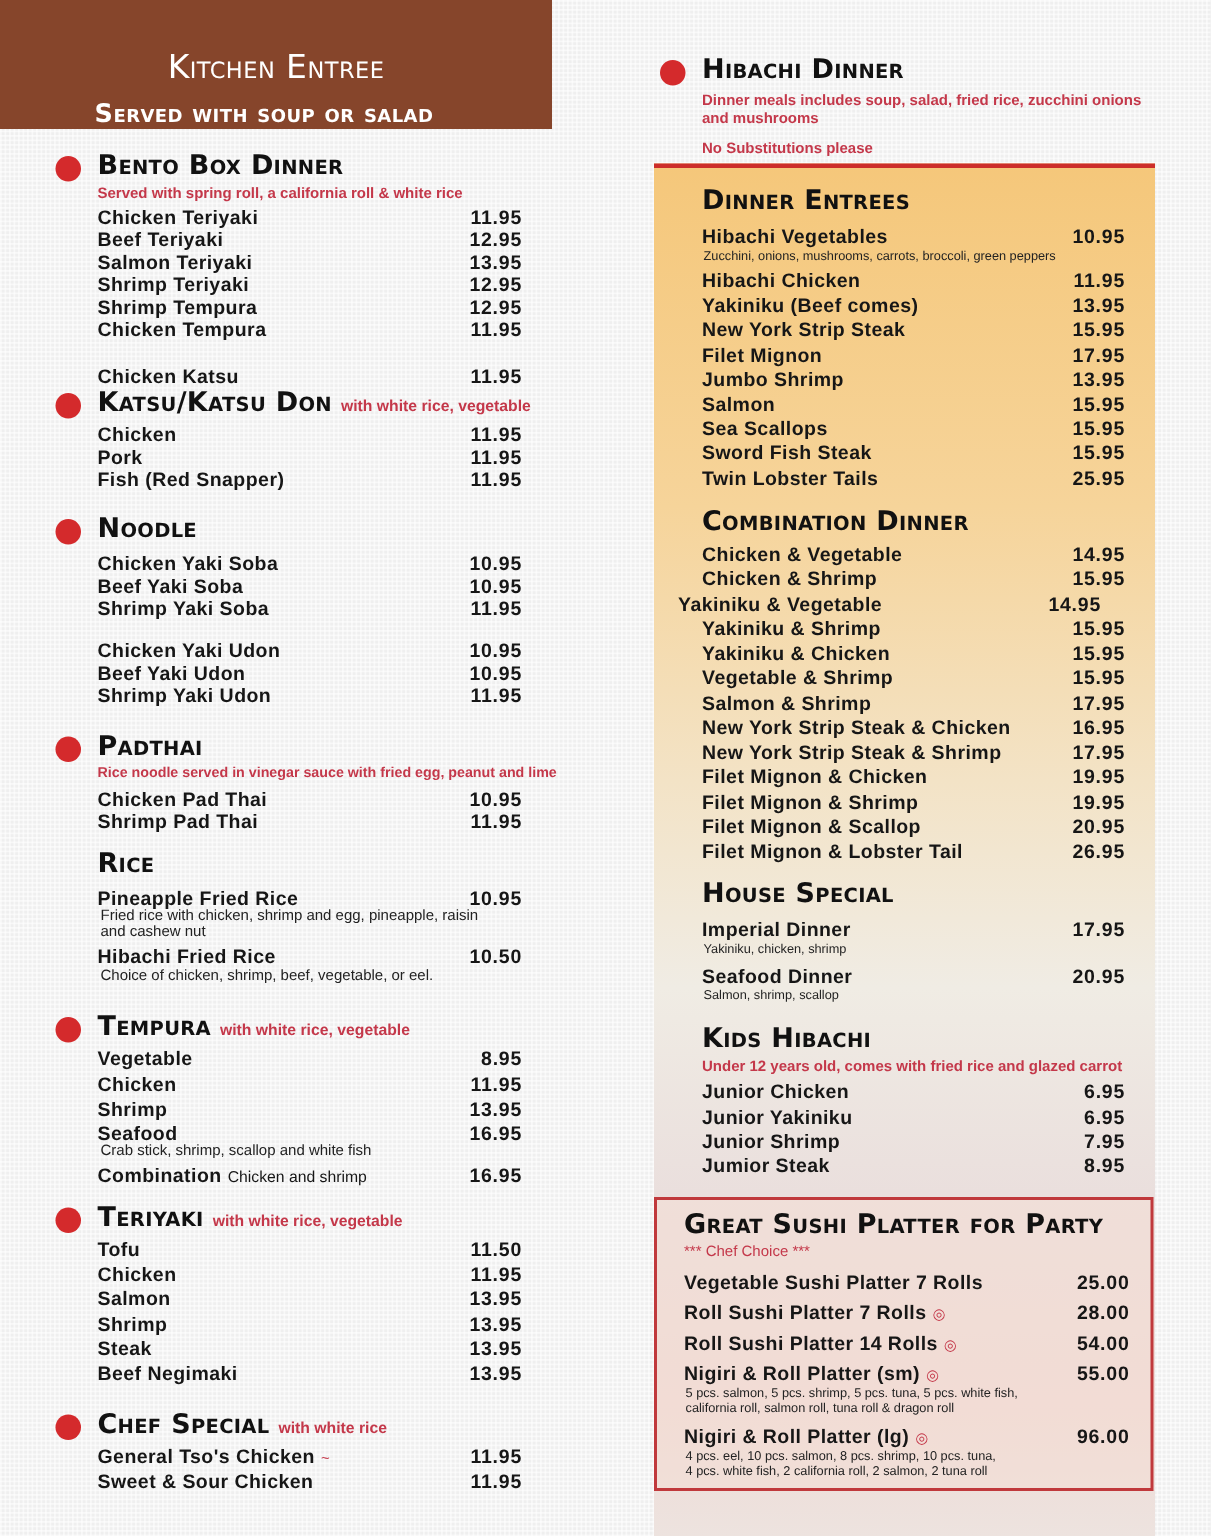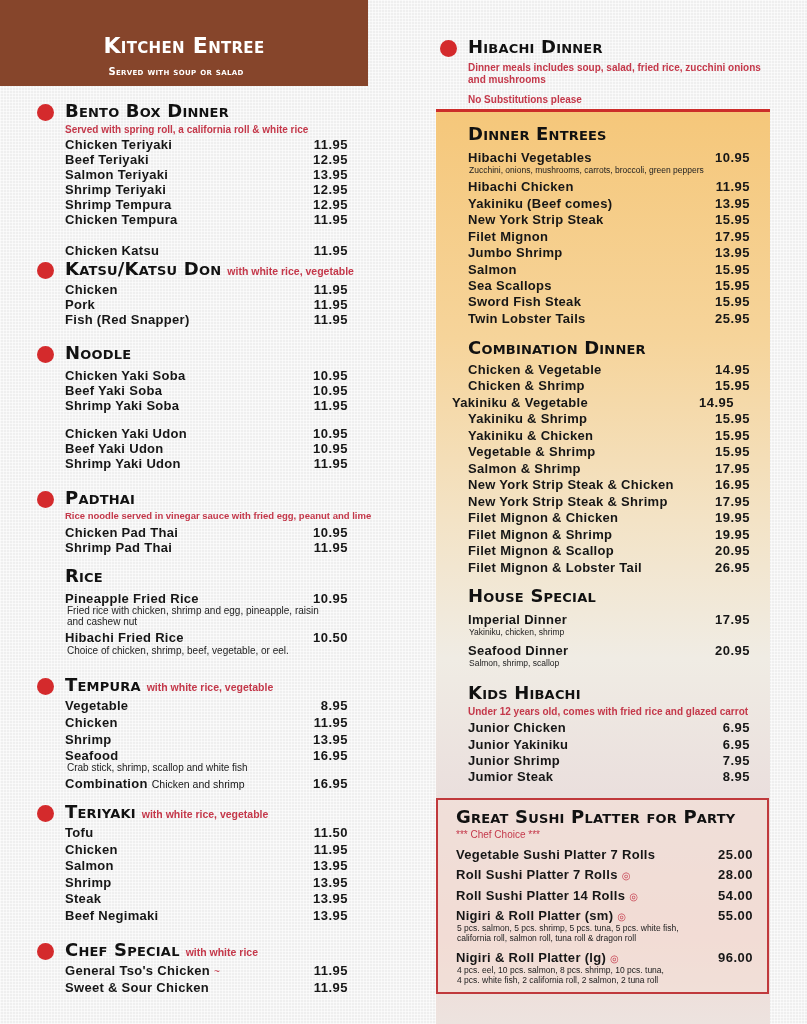--- a/index.html
+++ b/index.html
@@ -14,27 +14,27 @@
     color:#111;
   }
   .abs { position:absolute; }
   
   .header-band {
     left:0; top:0; width:368px; height:86px; background:#86452b;
     color:#fff; text-align:center;
   }
   .header-title {
     position:absolute; left:0; width:368px; top:33px;
-    font-family:"DejaVu Sans", sans-serif; font-weight:bold;
+    font-family:"DejaVu Sans", sans-serif; font-weight:normal;
     font-size:22px; font-variant:small-caps; letter-spacing:0.3px;
   }
   .header-sub {
     position:absolute; left:0; width:352px; top:66px;
     font-family:"DejaVu Sans", sans-serif; font-weight:bold;
-    font-size:10px; font-variant:small-caps; letter-spacing:0.3px;
+    font-size:17px; font-variant:small-caps; letter-spacing:0.3px;
   }
   
   .dot {
     position:absolute; width:17px; height:17px; border-radius:50%;
     background:#d42a2c;
   }
   .sec-title {
     position:absolute; font-family:"DejaVu Sans", sans-serif; font-weight:bold;
     font-size:18px; font-variant:small-caps; color:#111; white-space:nowrap;
     letter-spacing:0.2px;

